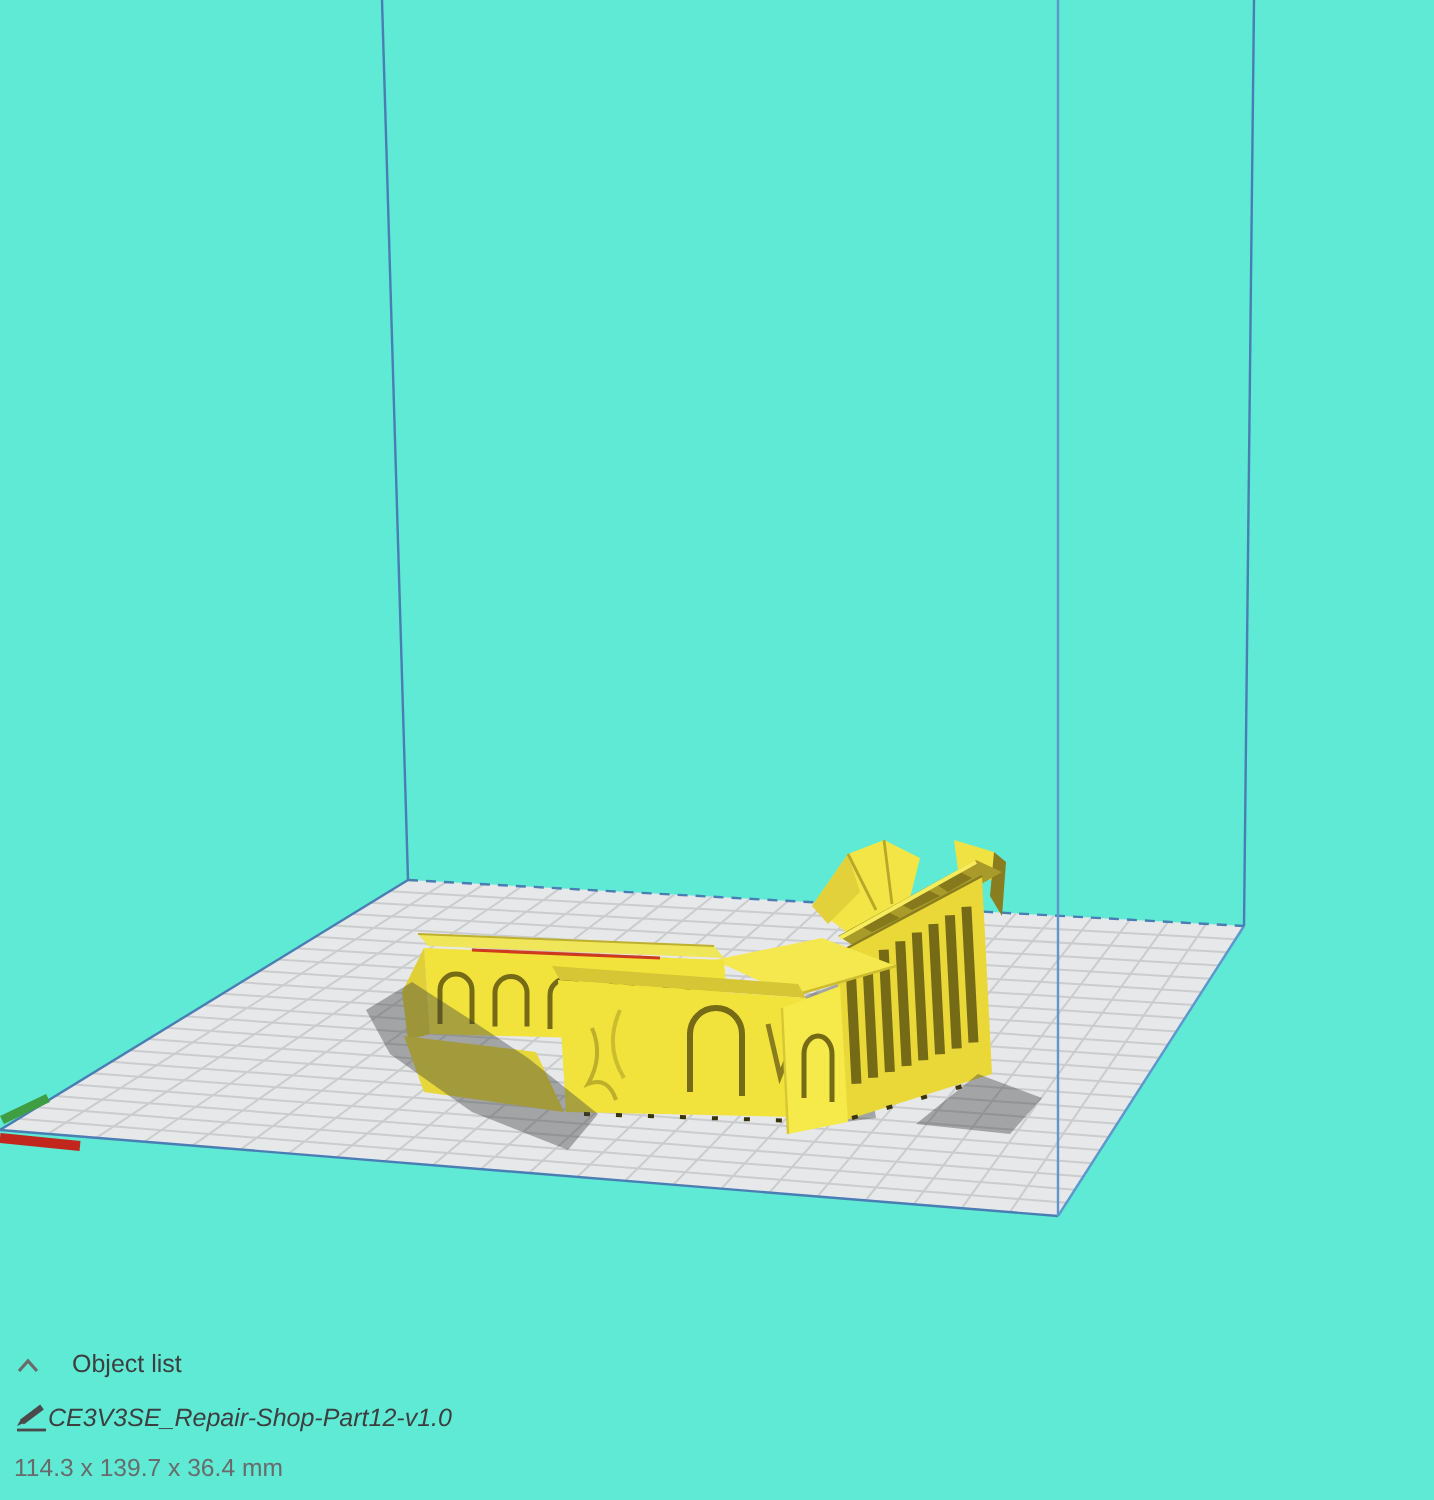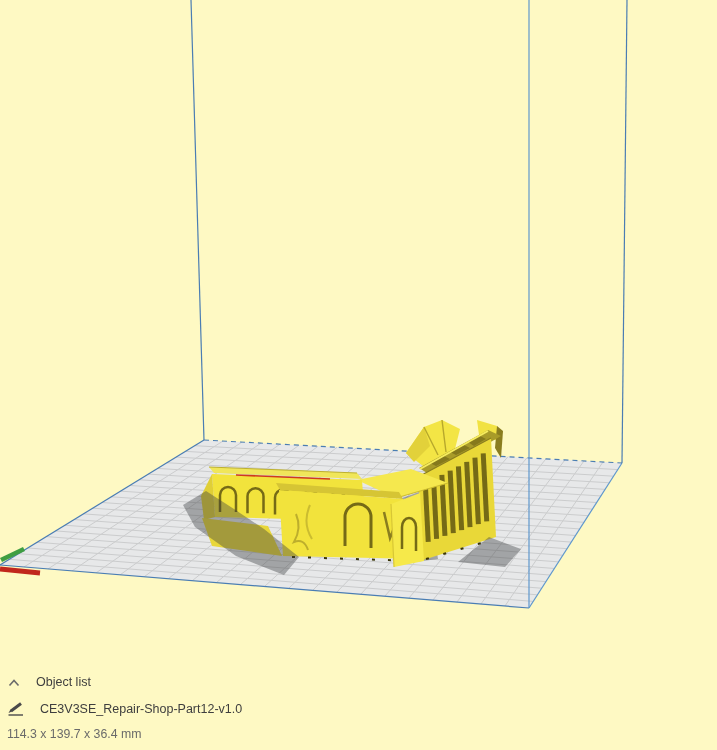--- a/index.html
+++ b/index.html
@@ -1,27 +1,27 @@
 <!DOCTYPE html>
 <html><head>
 <meta charset="utf-8">
 <style>
   html,body{margin:0;padding:0;background:#f8f9fa;}
   .screen{
     position:relative;width:717px;height:750px;overflow:hidden;
-    background:#fef9c3;
+    background:#5eead4;
     font-family:"Liberation Sans",sans-serif;
   }
   svg.viewport{position:absolute;left:0;top:0;}
   
   .object-panel{position:absolute;left:0;top:670px;width:320px;}
   .op-row{position:absolute;display:flex;align-items:center;}
   .op-header{left:8px;top:5px;gap:16px;cursor:pointer;}
   .op-header span{font-size:12.5px;color:#3e3e3e;}
-  .op-item{left:8px;top:32px;gap:16px;cursor:pointer;}
+  .op-item{left:8px;top:32px;cursor:pointer;font-style:italic;}
   .op-item span{font-size:12.5px;color:#3e3e3e;}
   .op-dims{position:absolute;left:7px;top:57px;font-size:12.3px;color:#6a6a6a;}
   
   .bv-line{stroke:#4a7db3;stroke-width:1.2;fill:none;}
   .bv-line-light{stroke:#5e97cd;stroke-width:1.2;fill:none;}
   .shadow-poly{fill:#3c3e42;opacity:0.40;stroke:none;}
   .m-main{fill:#f2e33c;}
   .m-hi{fill:#f6e94a;}
   .m-top-olive{fill:#a89b29;}
   .m-shade{fill:#e9d838;}

